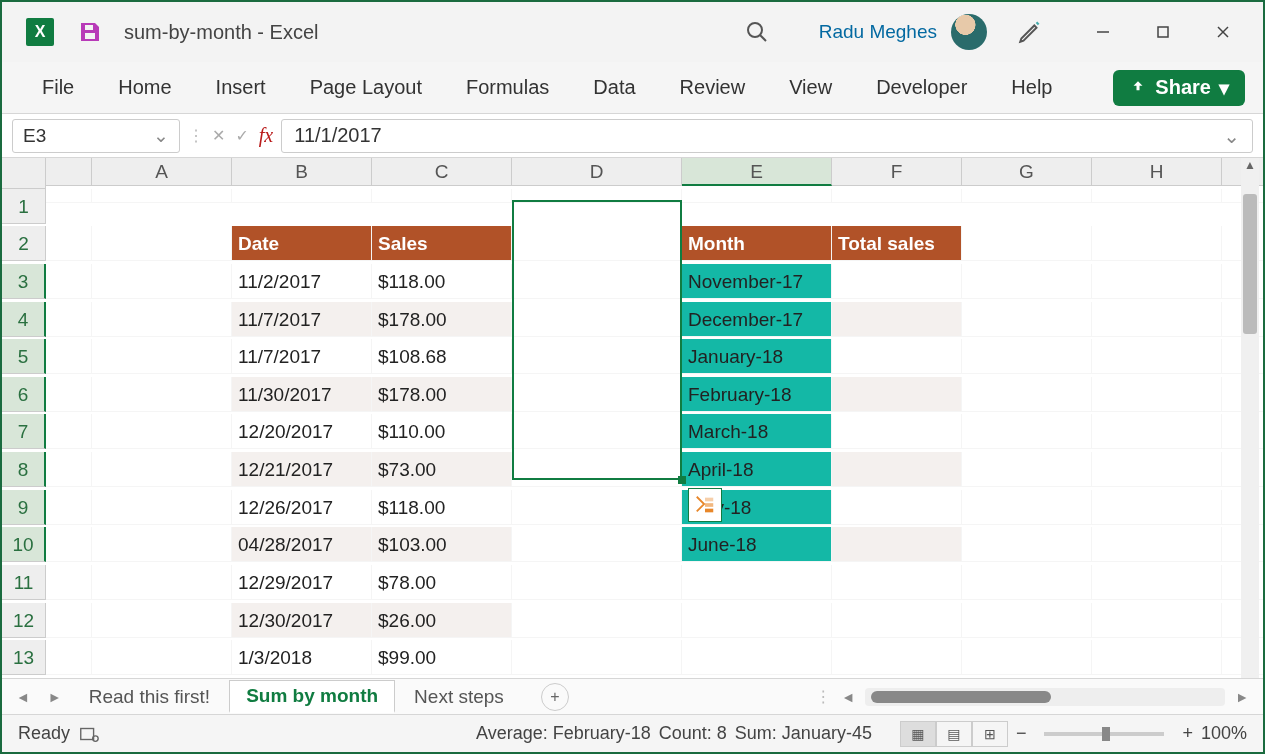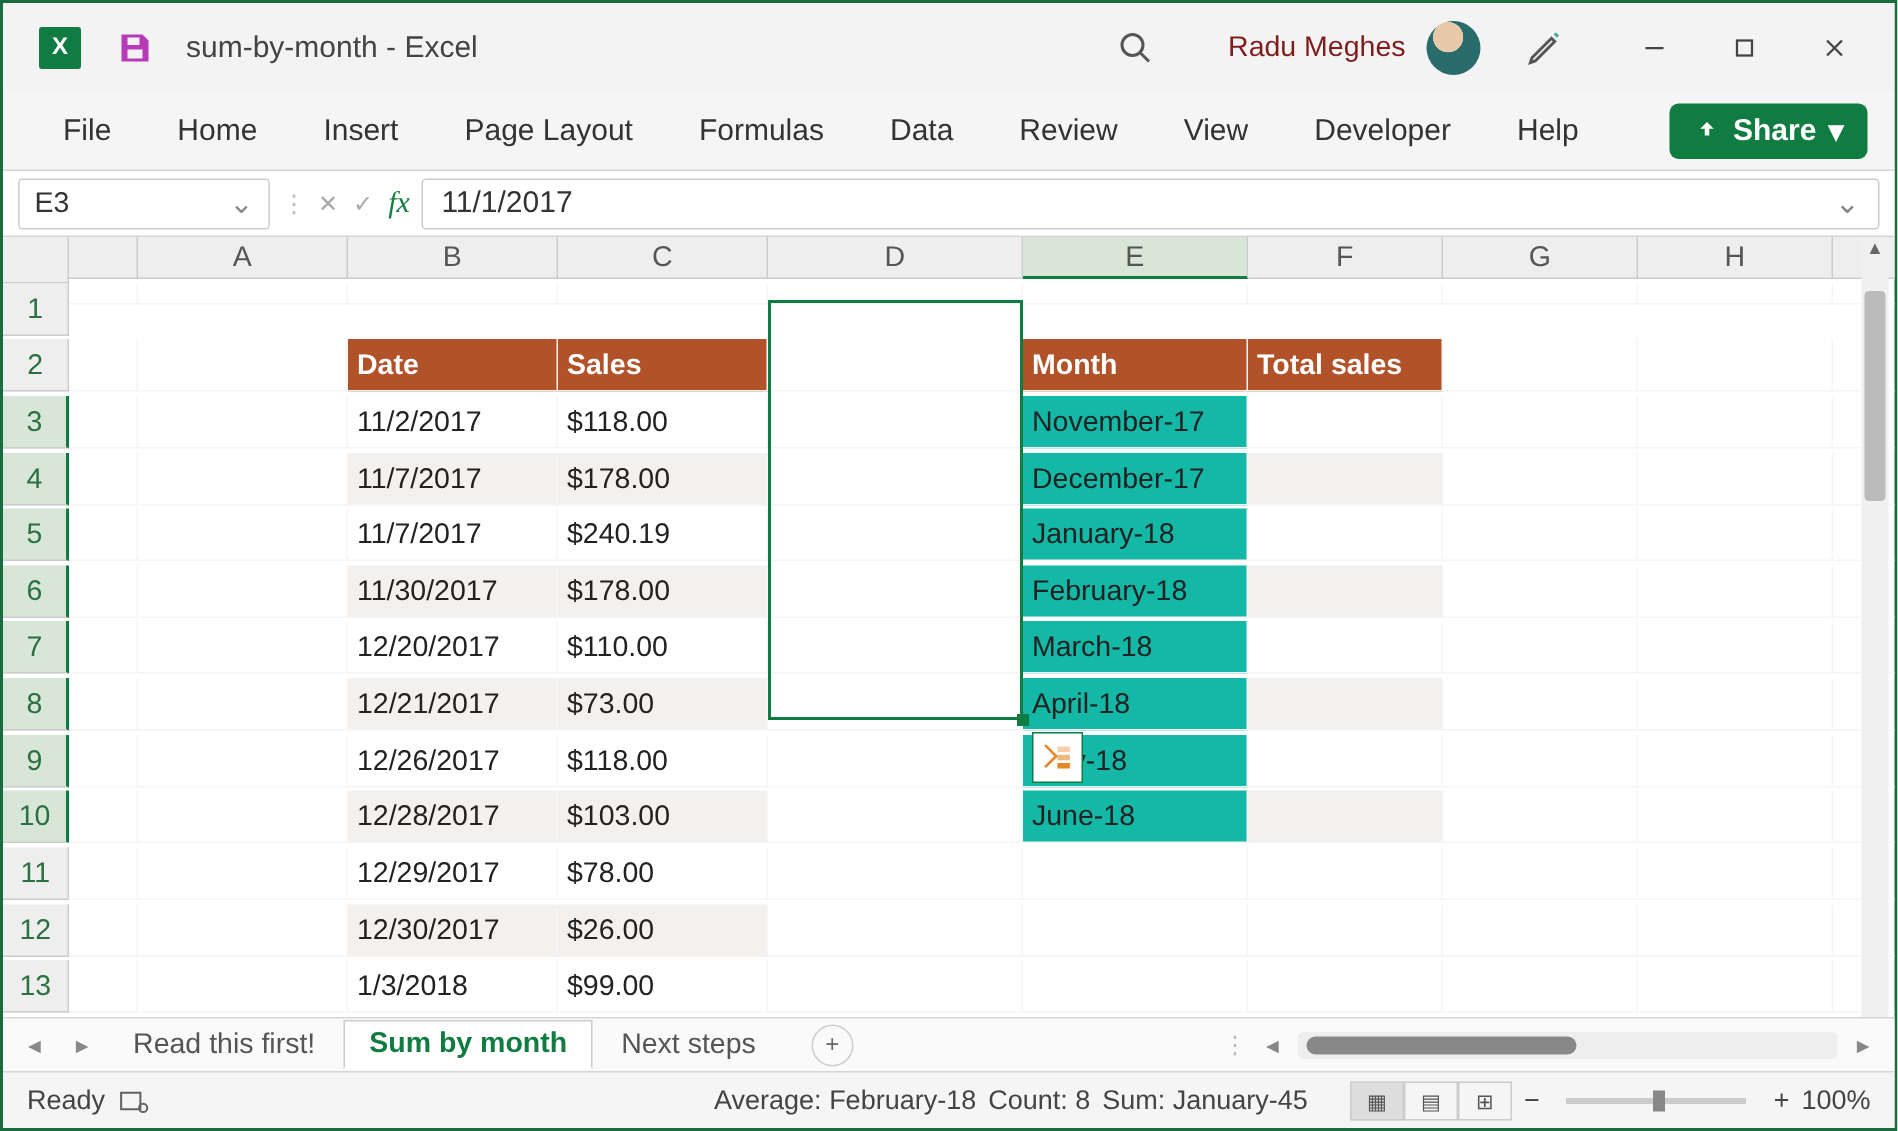--- a/index.html
+++ b/index.html
@@ -6,36 +6,36 @@
 html, body { width: 1265px; height: 754px; overflow: hidden; background: #f5f5f5; }
 .window { width: 1265px; height: 754px; border: 2px solid #1a6b3f; background: #fff; display: flex; flex-direction: column; }
 
 
 .titlebar { height: 60px; background: #f3f3f3; display: flex; align-items: center; padding: 0 10px; }
 .titlebar .app-icon { width: 28px; height: 28px; background: #107c41; border-radius: 2px; display: flex; align-items: center; justify-content: center; color: #fff; font-weight: bold; font-size: 16px; margin-left: 14px; }
 .titlebar .save-icon { width: 28px; height: 28px; margin-left: 22px; color: #b83ab8; display:flex; align-items:center; justify-content:center;}
 .titlebar .title { margin-left: 20px; font-size: 20px; color: #444; }
 .titlebar .spacer { flex: 1; }
 .titlebar .search-icon { margin-right: 50px; color:#555; }
-.titlebar .user-name { font-size: 19px; color: #7f1d1d; margin-right: 14px; }
+.titlebar .user-name { font-size: 19px; color: #0369a1; margin-right: 14px; }
 .titlebar .avatar { width: 36px; height: 36px; border-radius: 50%; background: radial-gradient(circle at 40% 30%, #e7c9a9 30%, #2a6b6b 31%); margin-right: 30px; }
 .titlebar .wcbtn { width: 60px; height: 40px; display: flex; align-items: center; justify-content: center; color: #444; font-size: 16px; }
 .titlebar .pen { margin-right: 30px; color:#555; }
 
 
 .ribbon { height: 52px; background: #f5f5f5; border-bottom: 1px solid #d6d6d6; display: flex; align-items: center; padding: 0 18px; }
 .ribbon .tab { padding: 0 22px; font-size: 20px; color: #333; height: 100%; display: flex; align-items: center; }
 .ribbon .spacer { flex: 1; }
 .share-btn { background: #107c41; color: #fff; border-radius: 6px; padding: 6px 16px; display: flex; align-items: center; gap: 8px; font-size: 20px; font-weight: 600; }
 
 
 .formula-row { height: 44px; border-bottom: 1px solid #d6d6d6; display: flex; align-items: center; padding: 4px 10px; background: #fff; gap: 8px; }
 .namebox { width: 168px; height: 34px; border: 1px solid #ccc; border-radius: 3px; display: flex; align-items: center; padding: 0 10px; font-size: 19px; color: #333; justify-content: space-between; gap: 39px; }
 .fb-icons { display: flex; align-items: center; gap: 10px; color: #aaa; }
-.fx { font-style: italic; font-family: "Times New Roman", serif; font-size: 20px; color: #15803d; }
+.fx { font-style: italic; font-family: "Times New Roman", serif; font-size: 20px; color: #b91c1c; }
 .formula-input { flex: 1; height: 34px; border: 1px solid #ccc; border-radius: 3px; padding: 0 12px; font-size: 20px; color: #333; display: flex; align-items: center; justify-content: space-between; }
 
 
 .grid-wrap { flex: 1; display: flex; overflow: hidden; position: relative; }
 .grid { display: grid; grid-template-columns: 44px 46px 140px 140px 140px 170px 150px 130px 130px 130px 130px; font-size: 19px; }
 .colhdr { background: #eee; border-right: 1px solid #ccc; border-bottom: 1px solid #ccc; text-align: center; height: 28px; line-height: 28px; color: #555; }
 .colhdr.sel { background: #d8e6d8; border-bottom: 2px solid #107c41; }
 .rowhdr { background: #eee; border-right: 1px solid #ccc; border-bottom: 1px solid #ccc; text-align: center; height: 35px; line-height: 35px; color: #2a7040; }
 .rowhdr.sel { background: #d8e6d8; border-right: 2px solid #107c41; }
 .cell { border-right: 1px solid #f5f5f5; border-bottom: 1px solid #f5f5f5; height: 35px; line-height: 35px; padding: 0 6px; color: #222; }
@@ -211,21 +211,21 @@
         <div class="cell"></div>
         <div class="cell selcell" style="text-align: left;">December-17</div>
         <div class="cell band"></div>
         <div class="cell"></div>
         <div class="cell"></div>
         <div class="cell"></div>
         <div class="rowhdr sel">5</div>
         <div class="cell"></div>
         <div class="cell"></div>
         <div class="cell num">11/7/2017</div>
-        <div class="cell num">$240.19</div>
+        <div class="cell num">$108.68</div>
         <div class="cell"></div>
         <div class="cell selcell" style="text-align: left;">January-18</div>
         <div class="cell"></div>
         <div class="cell"></div>
         <div class="cell"></div>
         <div class="cell"></div>
         <div class="rowhdr sel">6</div>
         <div class="cell"></div>
         <div class="cell"></div>
         <div class="cell num band">11/30/2017</div>
@@ -265,21 +265,21 @@
         <div class="cell num">$118.00</div>
         <div class="cell"></div>
         <div class="cell selcell" style="text-align: left;">May-18</div>
         <div class="cell"></div>
         <div class="cell"></div>
         <div class="cell"></div>
         <div class="cell"></div>
         <div class="rowhdr sel">10</div>
         <div class="cell"></div>
         <div class="cell"></div>
-        <div class="cell num band">12/28/2017</div>
+        <div class="cell num band">04/28/2017</div>
         <div class="cell num band">$103.00</div>
         <div class="cell"></div>
         <div class="cell selcell" style="text-align: left;">June-18</div>
         <div class="cell band"></div>
         <div class="cell"></div>
         <div class="cell"></div>
         <div class="cell"></div>
         <div class="rowhdr">11</div>
         <div class="cell"></div>
         <div class="cell"></div>

